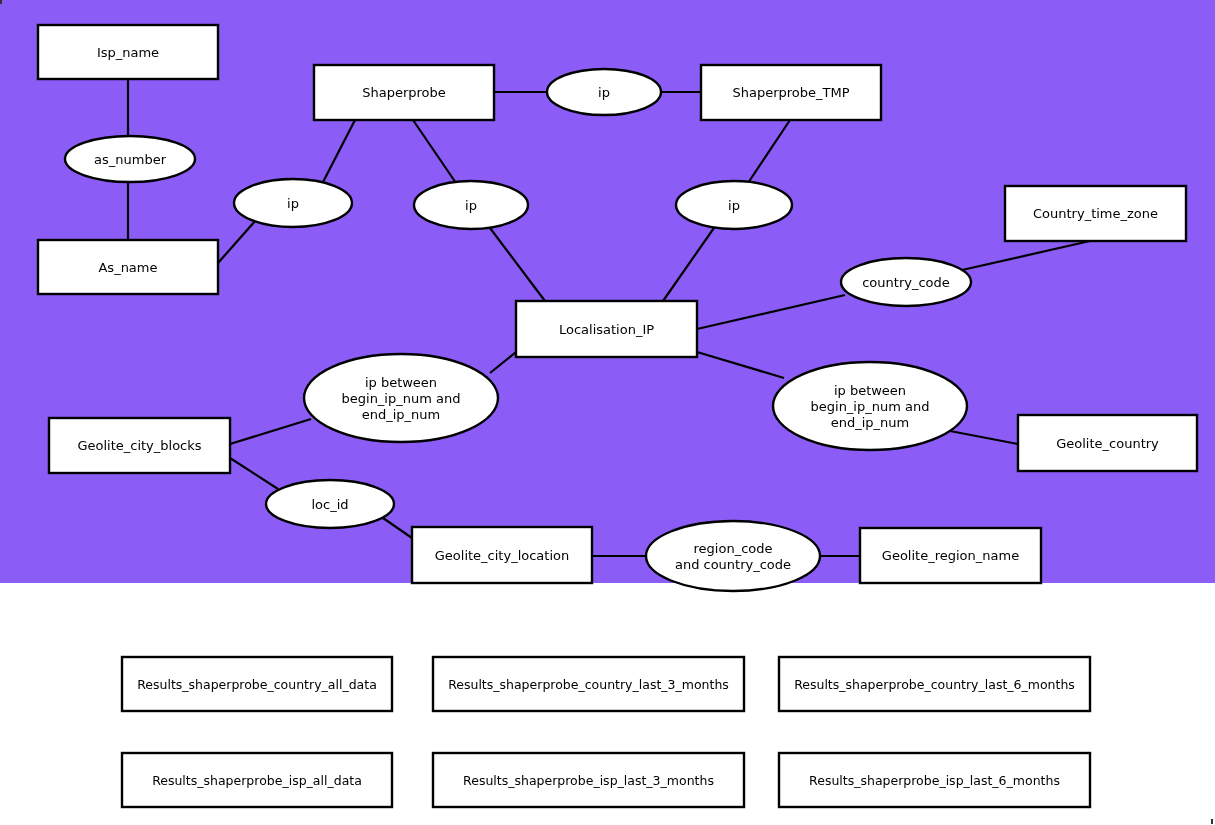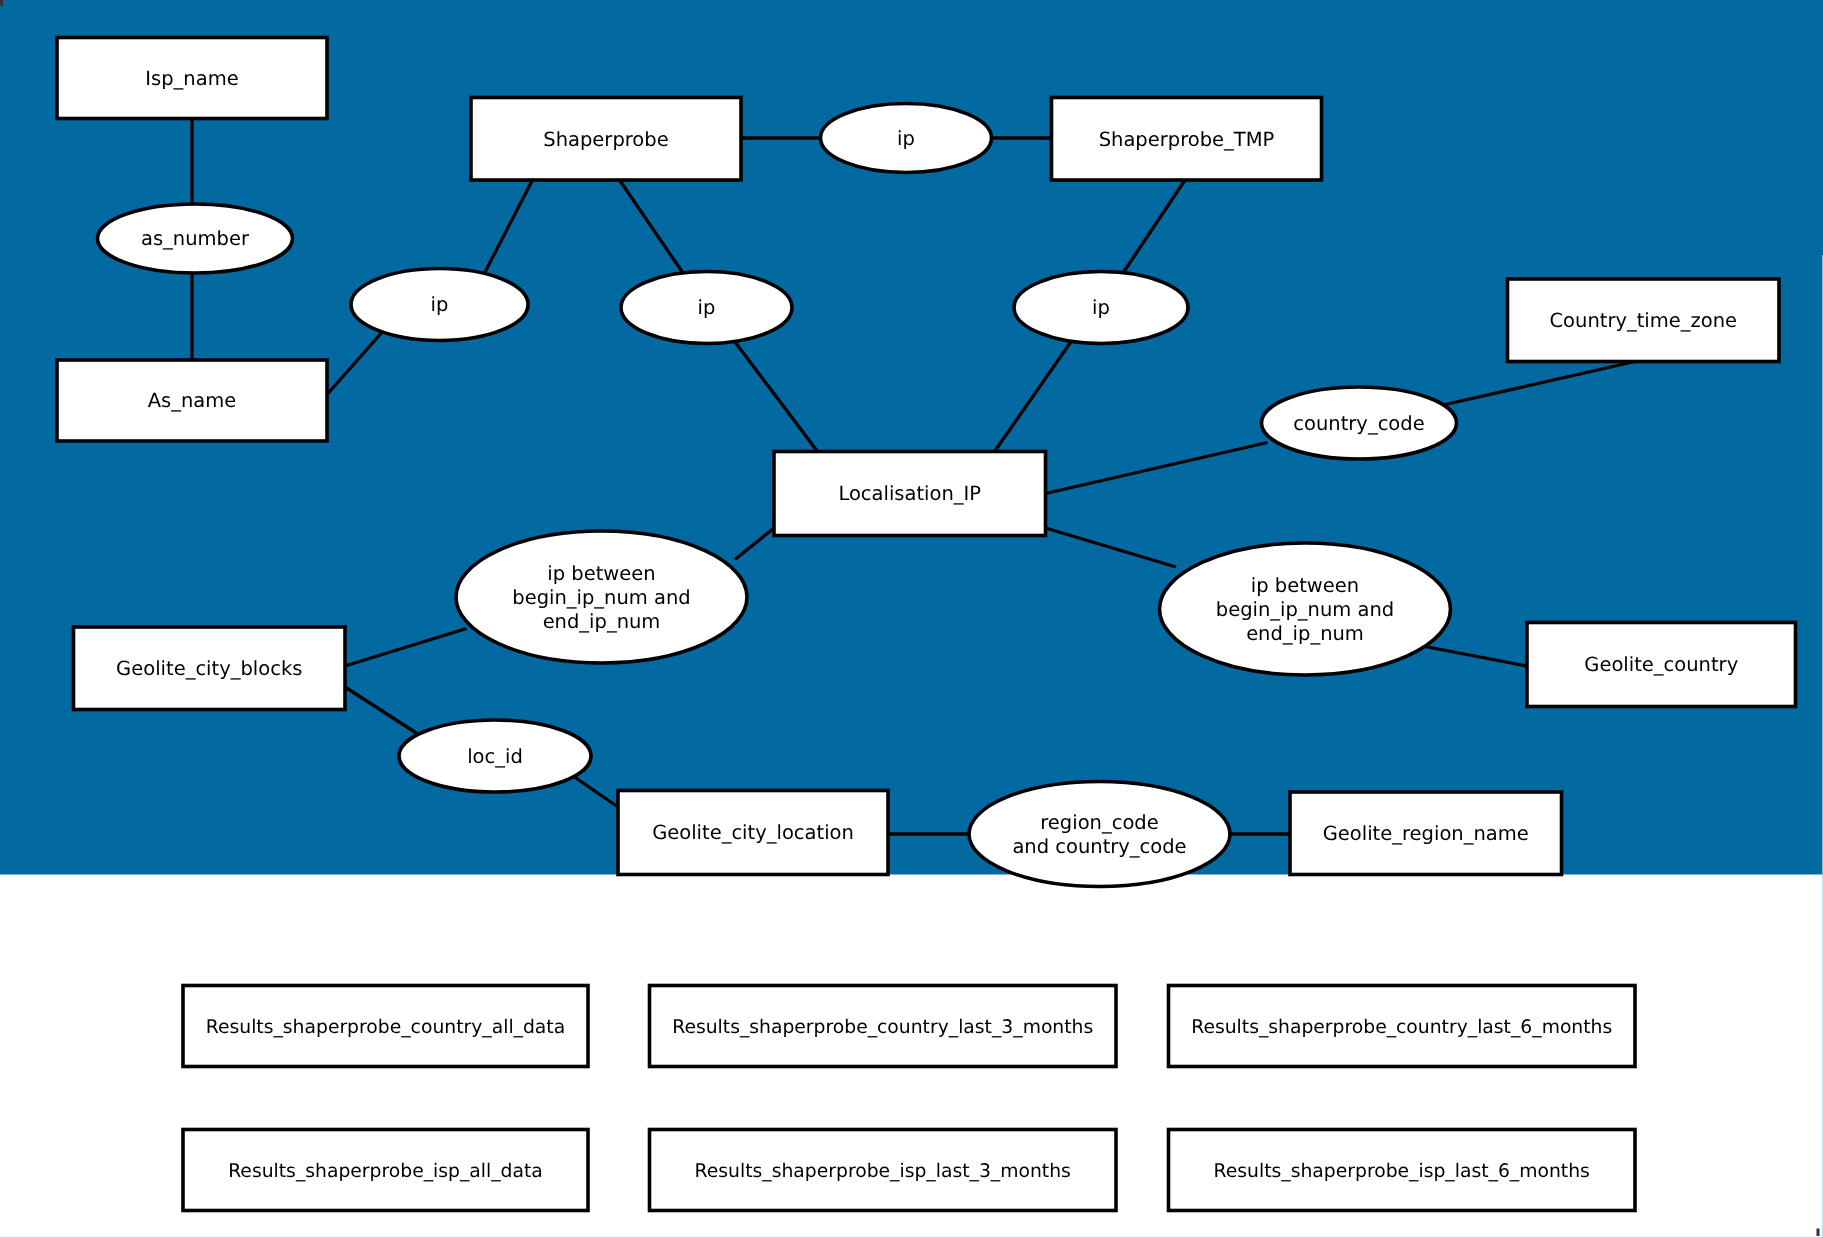--- a/index.html
+++ b/index.html
@@ -10,21 +10,21 @@
   body {
     width: 1215px;
     height: 825px;
     font-family: "DejaVu Sans", sans-serif;
     overflow: hidden;
   }
   #diagram-root {
     position: relative;
     width: 1215px;
     height: 583px;
-    background: #0369a1;
+    background: #8b5cf6;
   }
   svg.er-canvas {
     display: block;
     width: 1215px;
     height: 825px;
   }
   .edge {
     stroke: #000000;
     stroke-width: 2.2;
     fill: none;

